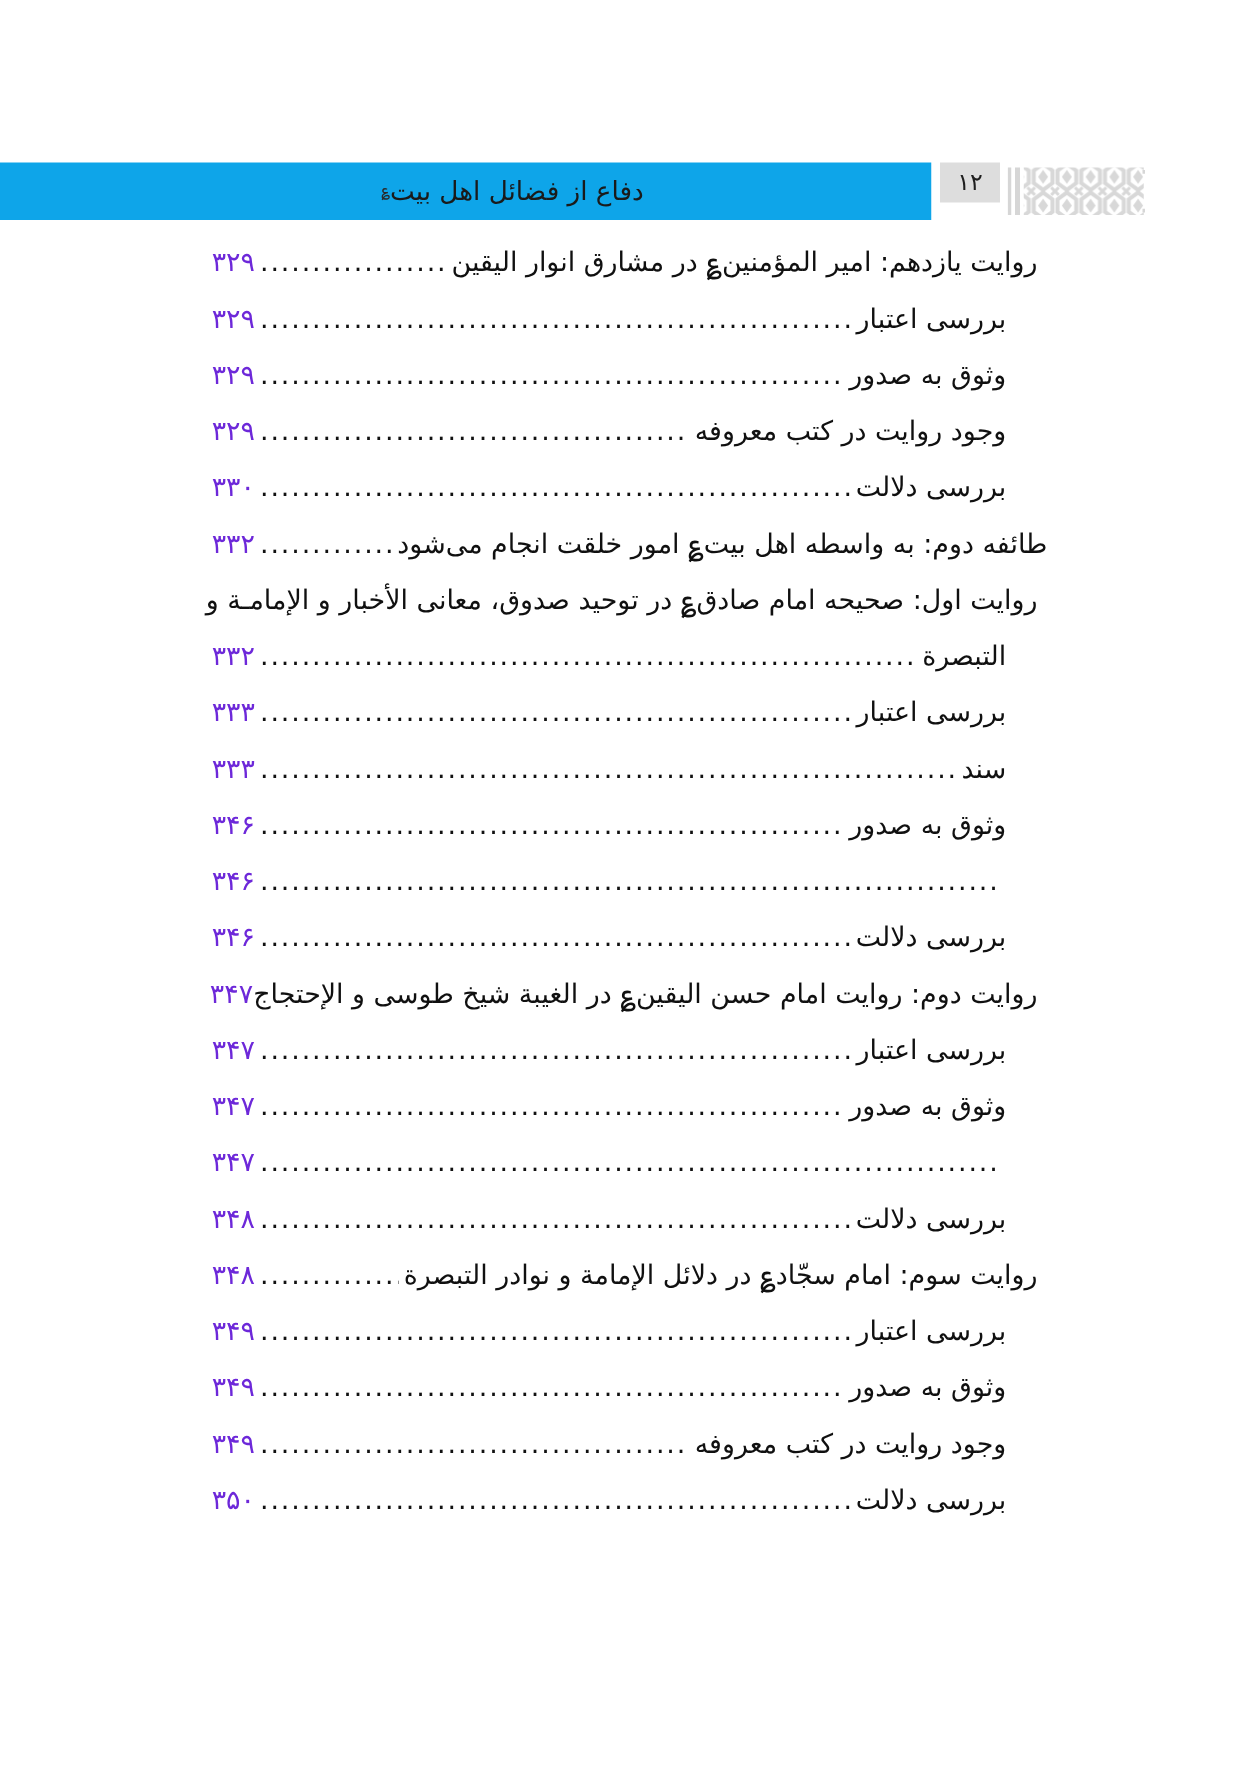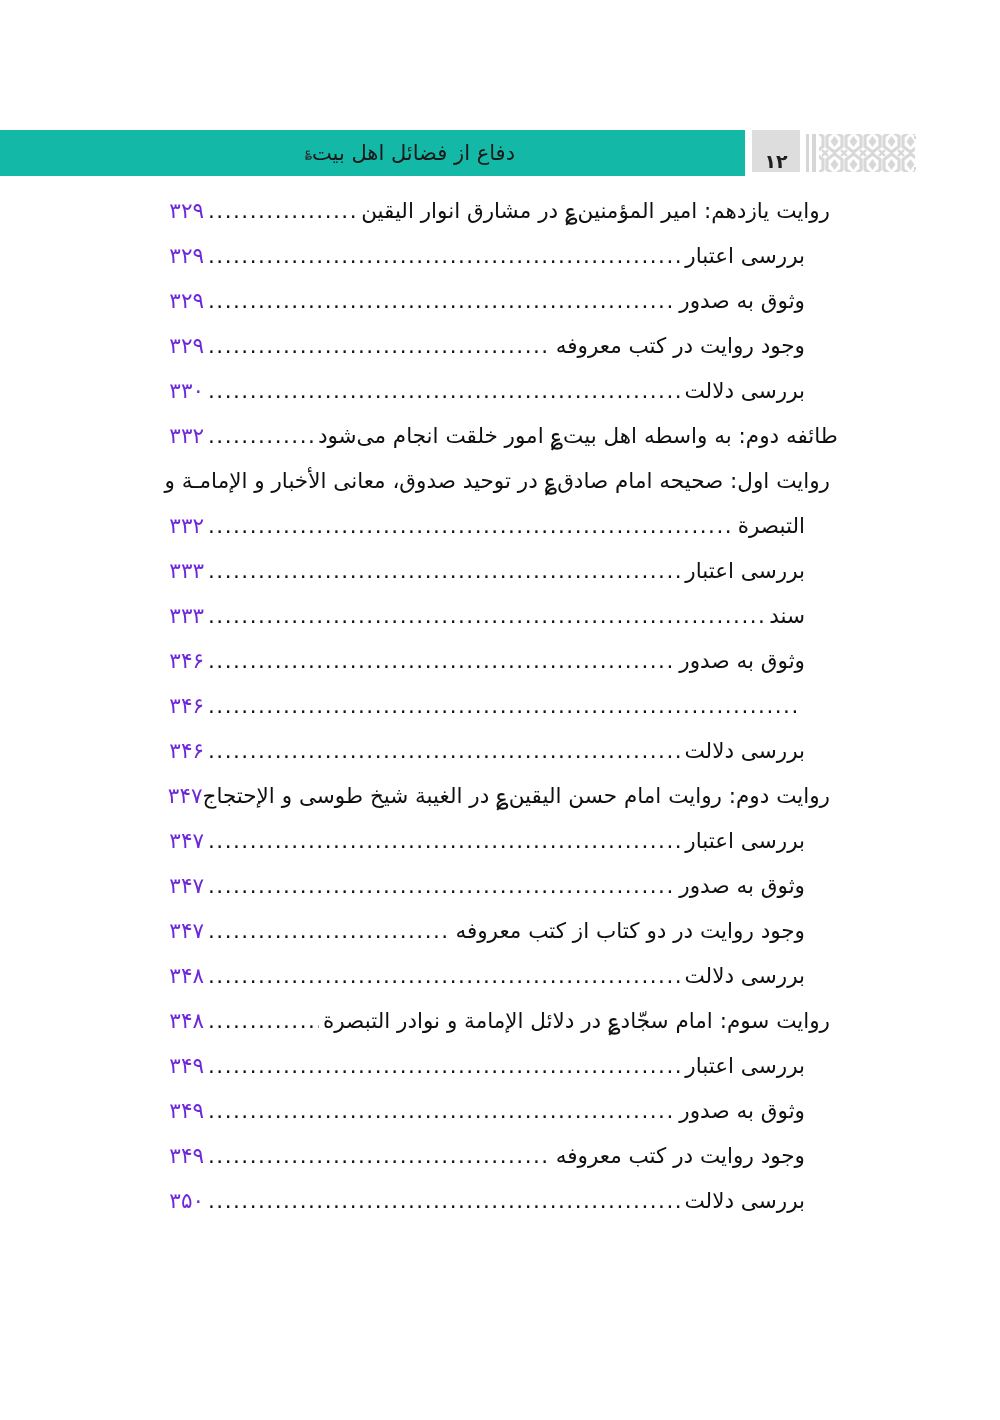--- a/index.html
+++ b/index.html
@@ -23,21 +23,21 @@
     left: 0;
     width: 1000px;
     height: 46px;
   }
   .header-bar {
     position: absolute;
     top: 0;
     left: 0;
     width: 745px;
     height: 46px;
-    background: #14b8a6;
+    background: #0ea5e9;
     display: flex;
     align-items: center;
     justify-content: flex-start;
     box-sizing: border-box;
     padding-right: 230px;
   }
   .header-title {
     font-size: 21px;
     color: #1a1a1a;
     white-space: nowrap;
@@ -47,26 +47,25 @@
   .header-title .honorific {
     font-size: 12px;
     vertical-align: 4px;
     color: #2a2a2a;
   }
   .page-number-box {
     position: absolute;
     top: 0;
     left: 752px;
     width: 48px;
-    height: 42px;
+    height: 32px;
     background: #dddddd;
     display: flex;
-    align-items: flex-end;
+    align-items: center;
     justify-content: center;
-    font-weight: bold;
   }
   .page-number {
     font-size: 19px;
     color: #1f1f1f;
     font-family: "DejaVu Sans", sans-serif;
   }
   .ornament {
     position: absolute;
     top: 0;
     left: 806px;
@@ -274,21 +273,20 @@
     </div>
     <div class="toc-line lvl-2">
       <div class="toc-row">
         <span class="toc-title">وثوق به صدور</span>
         <span class="toc-dots">............................................................................................................................................</span>
         <span class="toc-pagenum">۳۴۷</span>
       </div>
     </div>
     <div class="toc-line lvl-2">
       <div class="toc-row">
-        <span class="toc-title">وجود روایت در دو کتاب از کتب معروفه</span>
         <span class="toc-dots">............................................................................................................................................</span>
         <span class="toc-pagenum">۳۴۷</span>
       </div>
     </div>
     <div class="toc-line lvl-2">
       <div class="toc-row">
         <span class="toc-title">بررسی دلالت</span>
         <span class="toc-dots">............................................................................................................................................</span>
         <span class="toc-pagenum">۳۴۸</span>
       </div>

